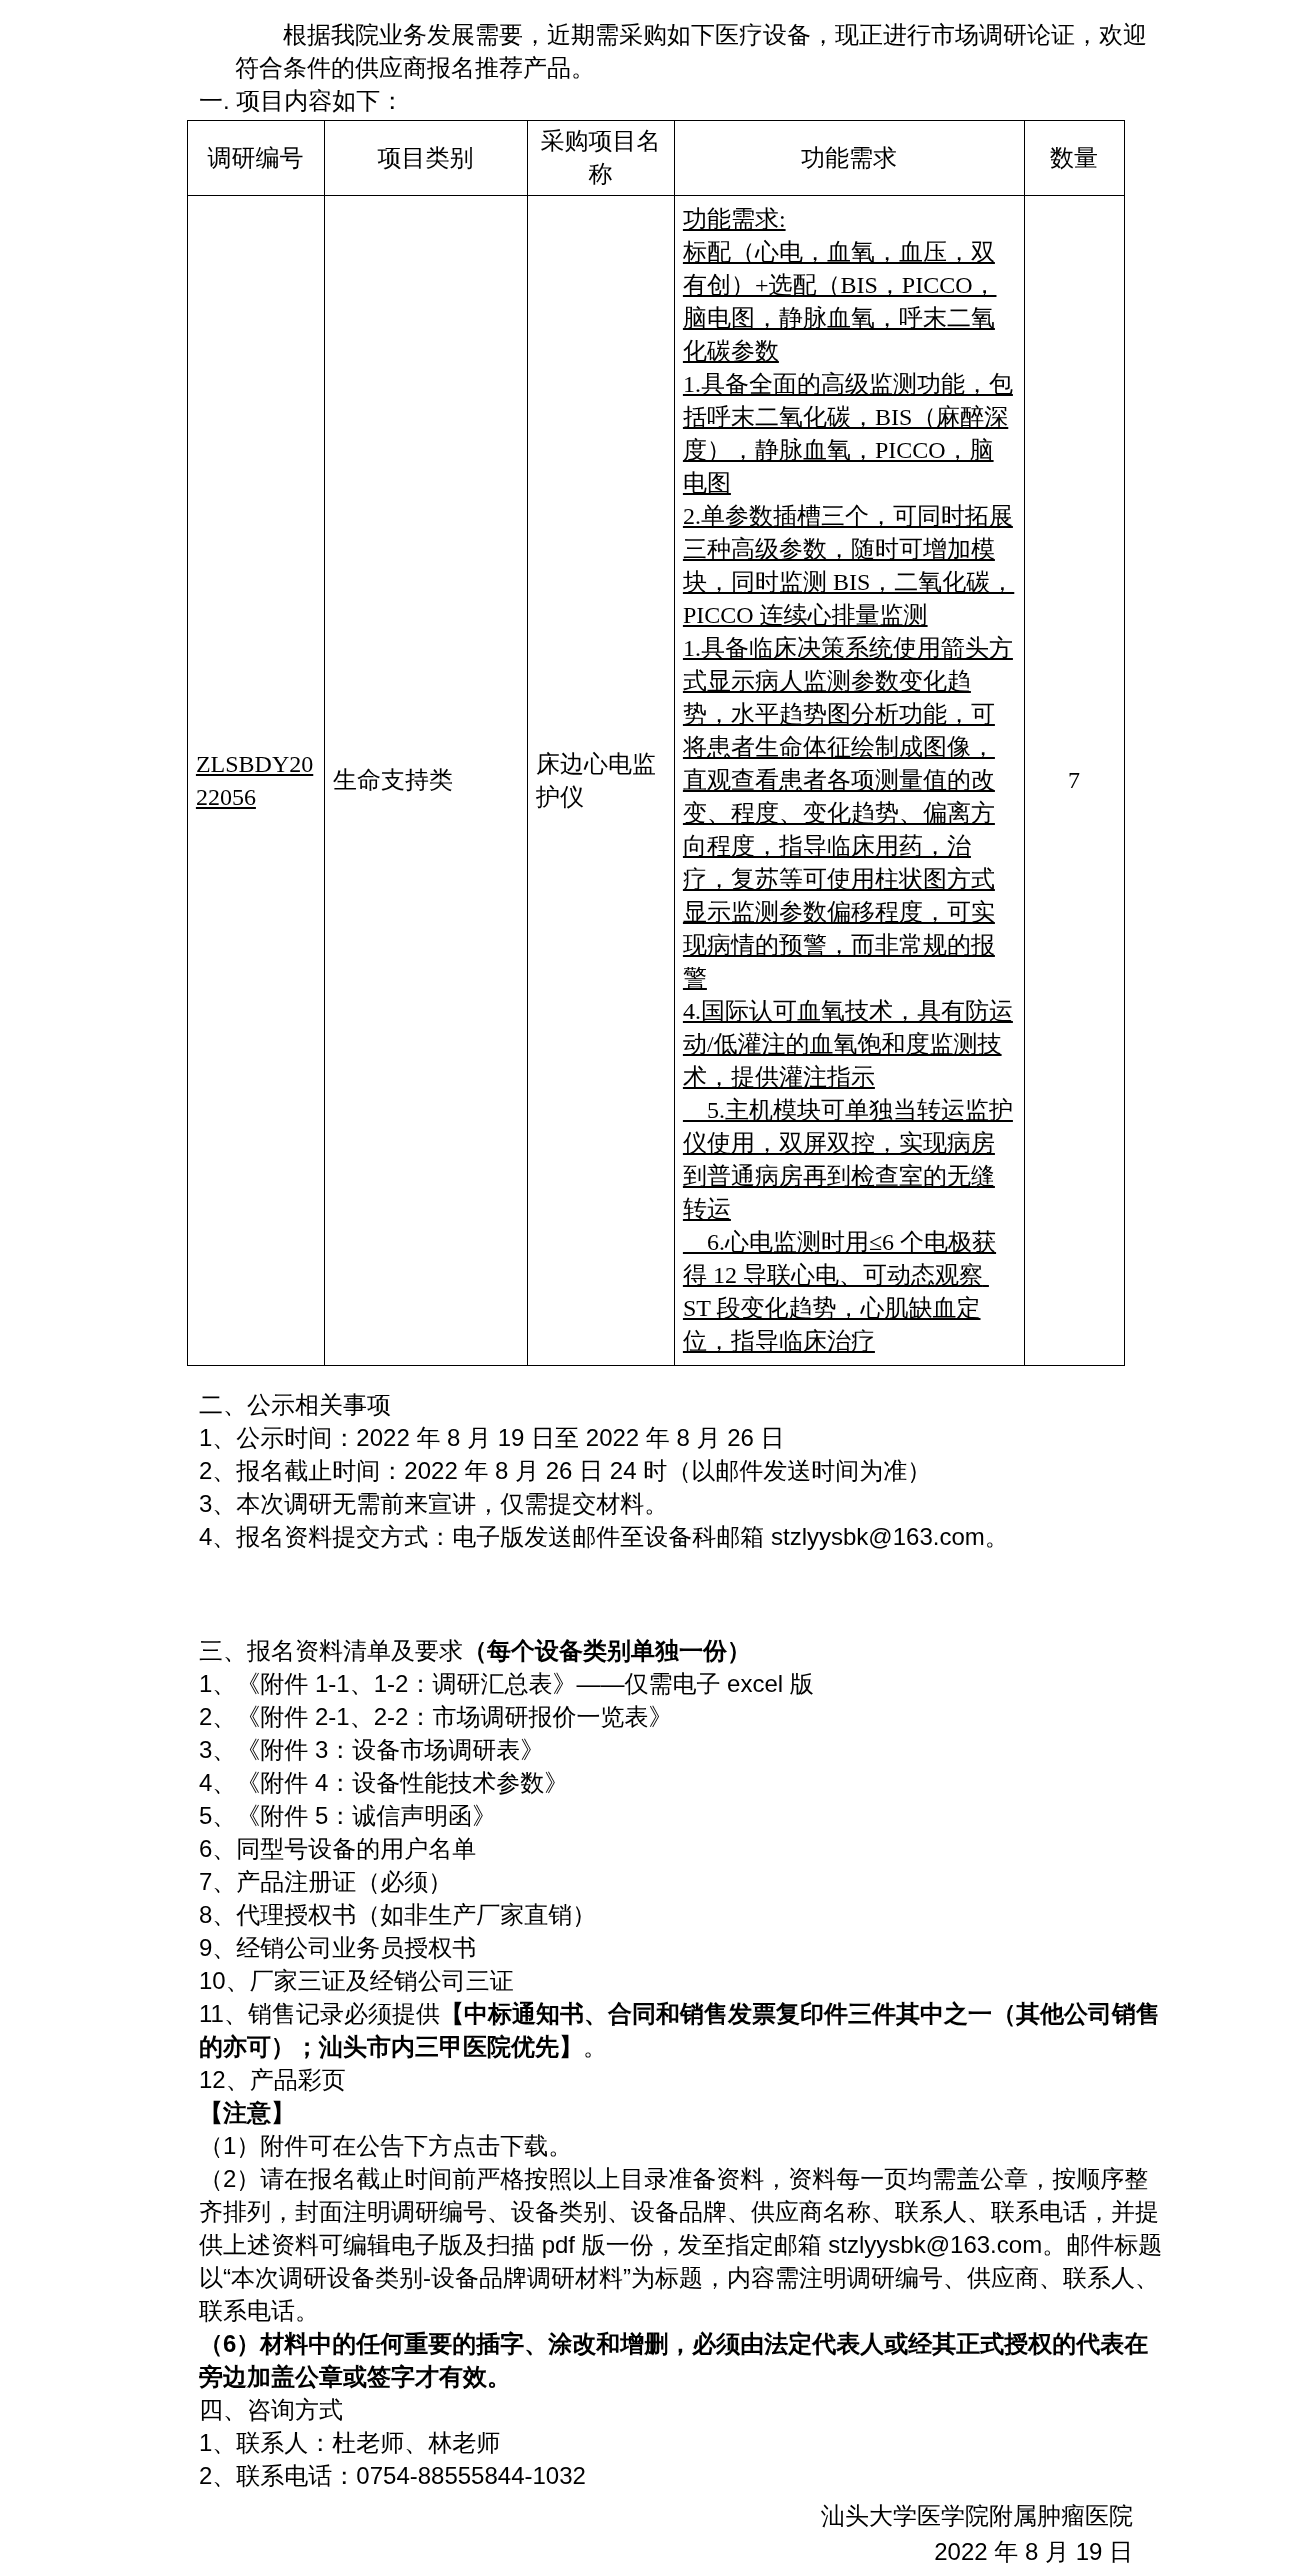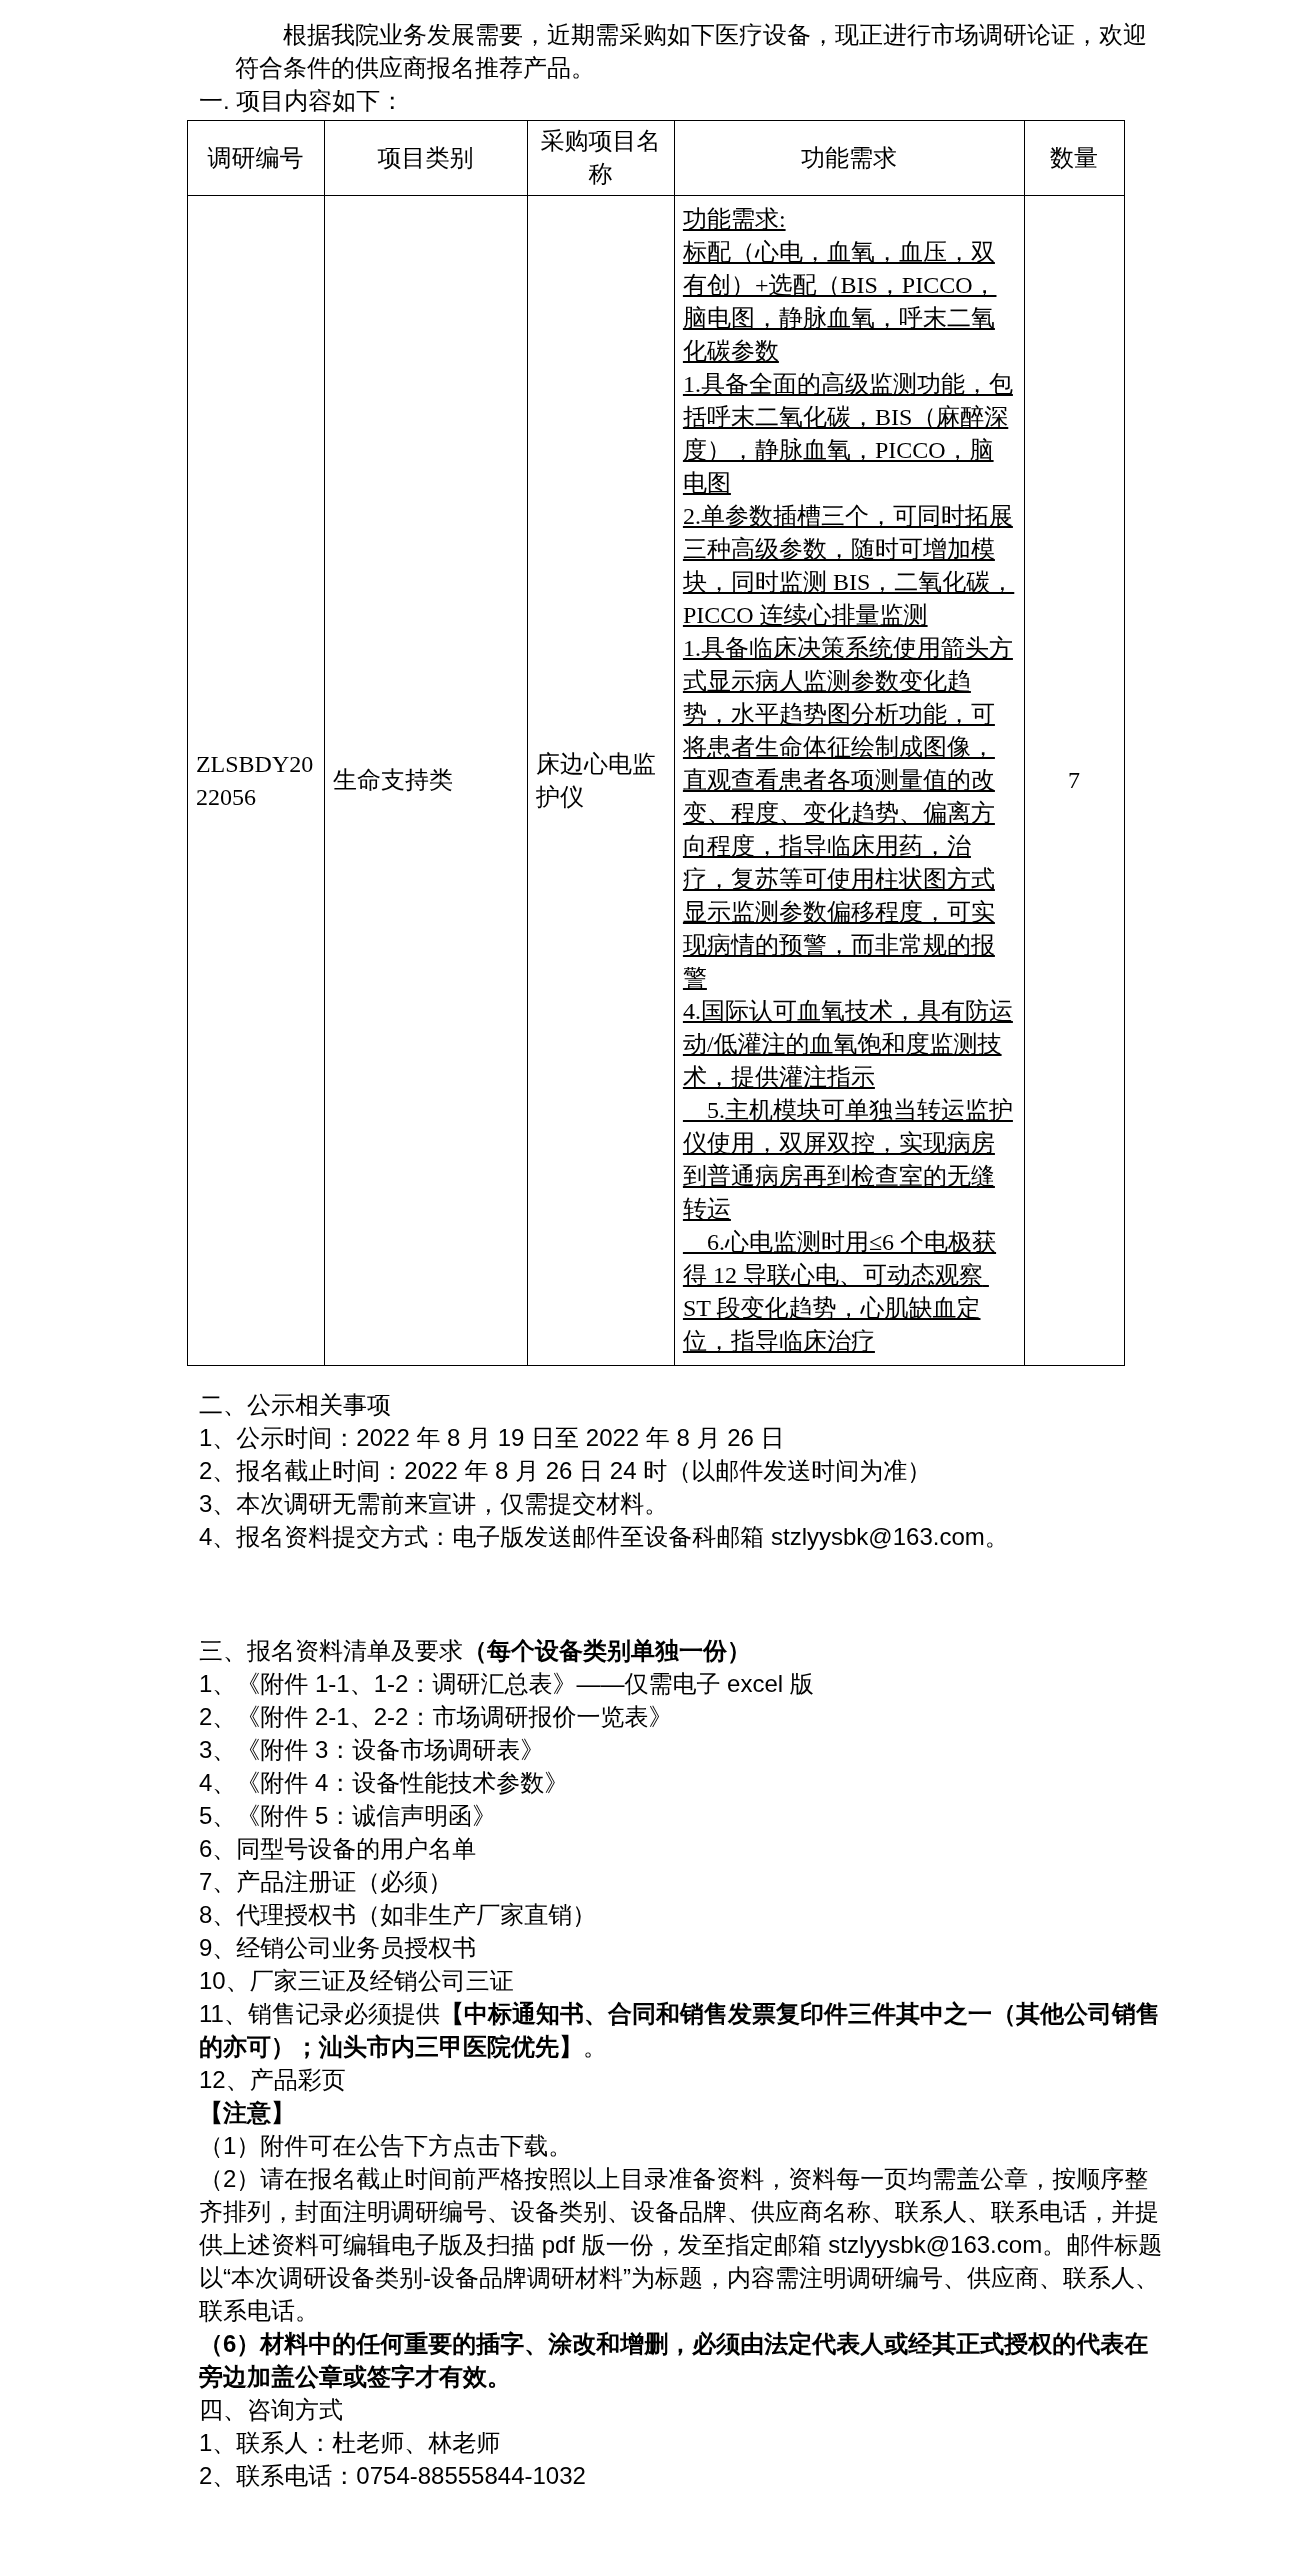--- a/index.html
+++ b/index.html
@@ -29,21 +29,21 @@
   .proc th{
     font-weight:normal;
     text-align:center;
     vertical-align:middle;
     padding:4.1px 3.3px;
   }
   .proc td{
     vertical-align:middle;
     padding:6.6px 8.3px;
   }
-  .cell-code{word-break:break-all;}
+  .cell-code{word-break:break-all;text-decoration:underline;}
   .cell-name{padding-right:28px;}
   .cell-req{vertical-align:top;padding:8.3px 6.6px 8.3px 7.4px;text-decoration:underline;}
   .cell-req p{white-space:pre-wrap;}
   .cell-qty{text-align:center;padding:6.6px 3.3px;}
   .sec2{margin-top:22px;}
   .sec3{margin-top:81px;}
   .footer{
     margin-top:6.6px;
     line-height:36px;
     text-align:right;
@@ -123,15 +123,19 @@
     <p>（2）请在报名截止时间前严格按照以上目录准备资料，资料每一页均需盖公章，按顺序整齐排列，封面注明调研编号、设备类别、设备品牌、供应商名称、联系人、联系电话，并提供上述资料可编辑电子版及扫描 pdf 版一份，发至指定邮箱 stzlyysbk@163.com。邮件标题以“本次调研设备类别-设备品牌调研材料”为标题，内容需注明调研编号、供应商、联系人、联系电话。</p>
     <p class="b">（6）材料中的任何重要的插字、涂改和增删，必须由法定代表人或经其正式授权的代表在旁边加盖公章或签字才有效。</p>
   </div>
 
   <div>
     <p>四、咨询方式</p>
     <p>1、联系人：杜老师、林老师</p>
     <p>2、联系电话：0754-88555844-1032</p>
   </div>
 
+  <div class="footer">
+    <p>汕头大学医学院附属肿瘤医院</p>
+    <p>2022 年 8 月 19 日</p>
+  </div>
 
 </div>
 
 
 </body></html>

